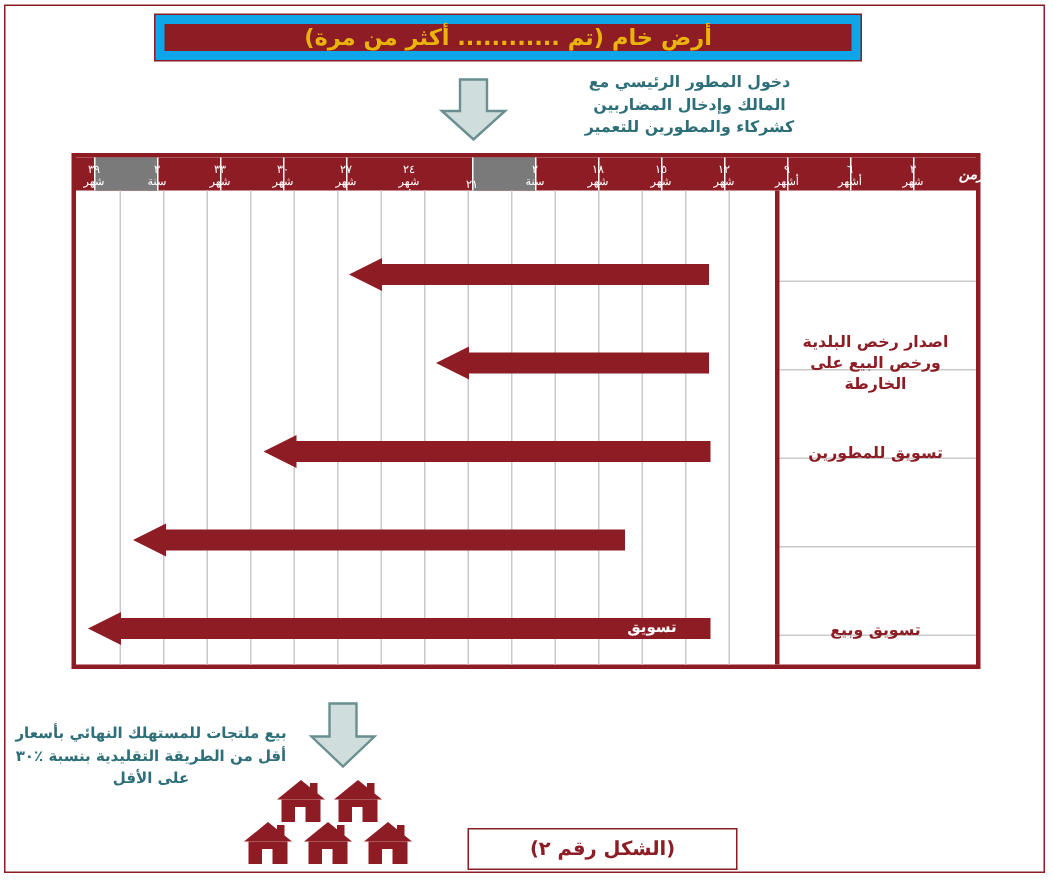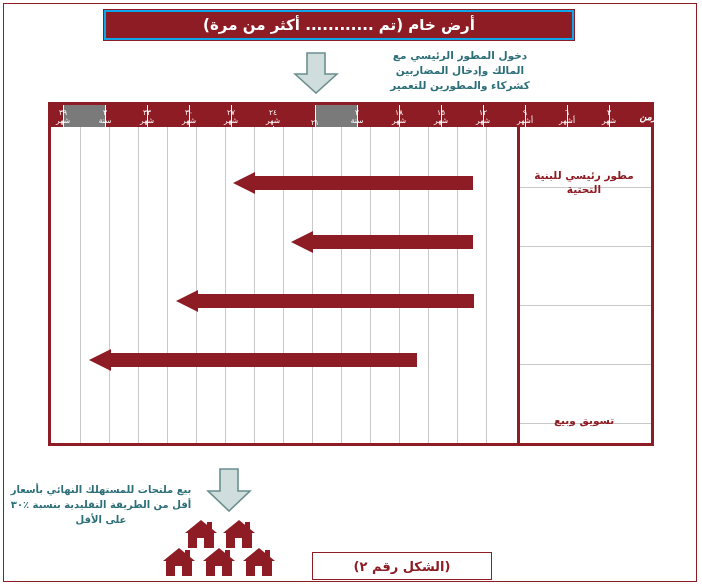--- a/index.html
+++ b/index.html
@@ -25,23 +25,23 @@
   }
 
   
   .title-banner {
     position: absolute;
     left: 104px;
     top: 10px;
     width: 470px;
     height: 30px;
     background: #8d1c24;
-    border: 2px solid #0ea5e9;
+    border: 6px solid #0ea5e9;
     box-shadow: 0 0 0 1px #8d1c24;
-    color: #ffffff;
+    color: #eab308;
     font-size: 15px;
     font-weight: bold;
     display: flex;
     align-items: center;
     justify-content: center;
     box-sizing: border-box;
   }
 
   
   .top-note {
@@ -335,21 +335,22 @@
     <div class="vline" style="right:570px;"></div>
 
     <div class="rowsep" style="right:0; width:134px; top:60px;"></div>
     <div class="rowsep" style="right:0; width:134px; top:119px;"></div>
     <div class="rowsep" style="right:0; width:134px; top:178px;"></div>
     <div class="rowsep" style="right:0; width:134px; top:237px;"></div>
     <div class="rowsep" style="right:0; width:134px; top:296px;"></div>
 
     <div class="task-col"></div>
 
-    <div class="task-cell" style="top:30px; height:50px;">مطور رئيسي للبنية التحتية</div>
+    <div class="task-cell" style="top:90px; height:50px;">اصدار رخص البلدية ورخص البيع على الخارطة</div>
+    <div class="task-cell" style="top:150px; height:50px;">تسويق  للمطورين</div>
     <div class="task-cell" style="top:268px; height:50px;">تسويق وبيع</div>
 
     <div class="bar" style="left:182px; width:240px; top:45px;">
       <div class="head"></div>
       <div class="tail" style="left:20px; right:0;"></div>
     </div>
 
     <div class="bar" style="left:240px; width:182px; top:104px;">
       <div class="head"></div>
       <div class="tail" style="left:20px; right:0;"></div>
@@ -358,20 +359,25 @@
     <div class="bar" style="left:125px; width:298px; top:163px;">
       <div class="head"></div>
       <div class="tail" style="left:20px; right:0;"></div>
     </div>
 
     <div class="bar" style="left:38px; width:328px; top:222px;">
       <div class="head"></div>
       <div class="tail" style="left:20px; right:0;"></div>
     </div>
 
+    <div class="bar" style="left:8px; width:415px; top:281px;">
+      <div class="head"></div>
+      <div class="tail" style="left:20px; right:0;"></div>
+      <div class="bar-label" style="right:0; width:78px;">تسويق</div>
+    </div>
   </div>
 </div>
 
 <div class="arrow-down-bottom">
   <svg width="46" height="44" viewBox="0 0 46 44" xmlns="http://www.w3.org/2000/svg">
     <polygon points="14,1 32,1 32,23 44,23 23,43 2,23 14,23" fill="#cfdedd" stroke="#6b8f90" stroke-width="1.6"></polygon>
   </svg>
 </div>
 <div class="bottom-note">بيع ملتجات للمستهلك النهائي بأسعار أقل من الطريقة التقليدية بنسبة ٪٣٠ على الأقل</div>
 

